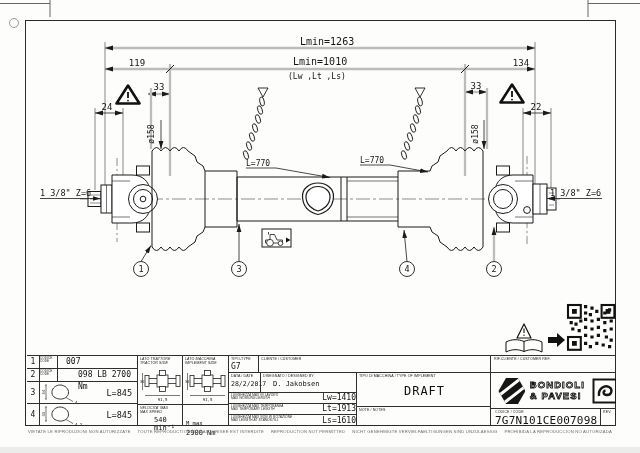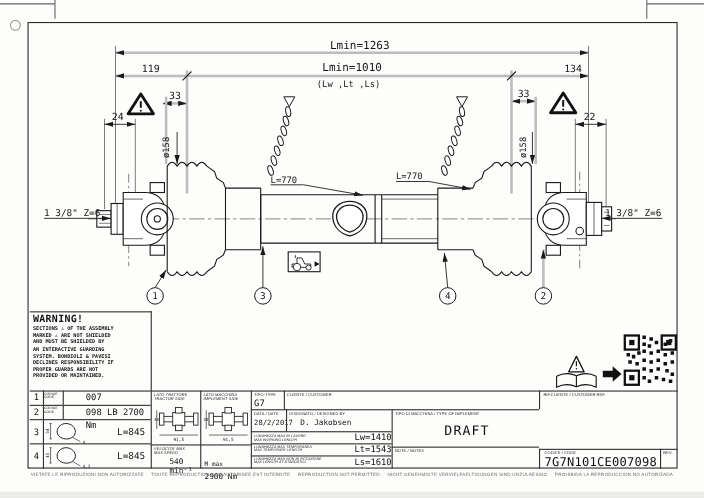--- a/index.html
+++ b/index.html
@@ -212,38 +212,27 @@
       <rect x="0" y="0" width="16" height="16" fill="none" stroke="#111" stroke-width="2.6"></rect>
       <rect x="5" y="5" width="6" height="6" fill="#111"></rect>
       <rect x="42" y="0" width="16" height="16" fill="none" stroke="#111" stroke-width="2.6"></rect>
       <rect x="47" y="5" width="6" height="6" fill="#111"></rect>
       <rect x="0" y="40" width="16" height="16" fill="none" stroke="#111" stroke-width="2.6"></rect>
       <rect x="5" y="45" width="6" height="6" fill="#111"></rect>
       <path fill="#111" d="M20,0h4v4h-4z M28,2h4v4h-4z M20,8h4v4h-4z M26,10h4v4h-4z M34,6h4v4h-4z M20,16h4v4h-4z M28,18h4v4h-4z M36,16h4v4h-4z M44,20h4v4h-4z M52,18h4v4h-4z M2,20h4v4h-4z M8,22h4v4h-4z M14,18h4v4h-4z M4,28h4v4h-4z M12,30h4v4h-4z M20,26h4v4h-4z M28,28h4v4h-4z M36,26h4v4h-4z M44,30h4v4h-4z M52,28h4v4h-4z M20,36h4v4h-4z M28,38h4v4h-4z M36,36h4v4h-4z M46,38h4v4h-4z M52,42h4v4h-4z M20,46h4v4h-4z M26,50h4v4h-4z M34,46h4v4h-4z M42,48h4v4h-4z M50,50h4v4h-4z M44,8h4v4h-4z M50,4h4v4h-4z"></path>
     </g>
   </svg>
 
-  <div class="abs" id="warnbox">
-    <div class="wtitle">WARNING!</div>
-    <div class="wbody">SECTIONS ⚠ OF THE ASSEMBLY
-MARKED ⚠ ARE NOT SHIELDED
-AND MUST BE SHIELDED BY
-AN INTERACTIVE GUARDING
-SYSTEM. BONDIOLI &amp; PAVESI
-DECLINES RESPONSIBILITY IF
-PROPER GUARDS ARE NOT
-PROVIDED OR MAINTAINED.</div>
-  </div>
 
   <div class="abs c num" style="left:27px;top:355px;width:12px;height:13px;">1</div>
   <div class="abs c bl" style="left:39px;top:355px;width:18px;height:13px;padding-top:1px;">
     <div class="tl" style="font-size:3px;line-height:3.4px;">CODICE</div>
     <div class="tl" style="font-size:3px;line-height:3.4px;">CODE</div>
   </div>
-  <div class="abs c bl val" style="left:57px;top:355px;width:80px;height:13px;font-size:8px;line-height:12px;padding-left:20px;">007</div>
+  <div class="abs c bl val" style="left:57px;top:355px;width:80px;height:13px;font-size:8px;line-height:12px;padding-left:8px;">007</div>
 
   <div class="abs c num" style="left:27px;top:368px;width:12px;height:13px;">2</div>
   <div class="abs c bl" style="left:39px;top:368px;width:18px;height:13px;padding-top:1px;">
     <div class="tl" style="font-size:3px;line-height:3.4px;">CODICE</div>
     <div class="tl" style="font-size:3px;line-height:3.4px;">CODE</div>
   </div>
   <div class="abs c bl val" style="left:57px;top:368px;width:80px;height:13px;font-size:8px;line-height:12px;padding-left:20px;">098  LB 2700 Nm</div>
 
   <div class="abs c num" style="left:27px;top:381px;width:12px;height:22px;">3</div>
   <div class="abs c bl" style="left:39px;top:381px;width:98px;height:22px;display:flex;align-items:center;">
@@ -334,45 +323,67 @@
     <div class="val" style="font-size:12px;text-align:center;margin-top:6px;letter-spacing:1px;">DRAFT</div>
   </div>
   <div class="abs c bl" style="left:260px;top:372px;width:96px;height:20px;padding:1px 0 0 2px;">
     <div class="tl">DISEGNATO / DESIGNED BY</div>
     <div class="val" style="font-size:7px;margin-top:2px;padding-left:10px;">D. Jakobsen</div>
   </div>
   <div class="abs c bl" style="left:356px;top:406px;width:134px;height:20px;padding:1px 0 0 2px;">
     <div class="tl">NOTE / NOTES</div>
   </div>
 
-  <div class="abs c bl" style="left:228px;top:392px;width:128px;height:11px;display:flex;align-items:flex-end;">
+  <div class="abs c bl" style="left:228px;top:392px;width:128px;height:11px;display:flex;">
     <div style="width:92px;padding:0.5px 0 0 2px;">
       <div class="tl" style="font-size:3.2px;line-height:3.8px;font-style:italic;">LUNGHEZZA MAX IN LAVORO</div>
       <div class="tl" style="font-size:3.2px;line-height:3.8px;font-style:italic;">MAX WORKING LENGTH</div>
     </div>
     <div class="val" style="flex:1;font-size:8px;line-height:10px;">Lw=1410</div>
   </div>
   <div class="abs c bl" style="left:228px;top:403px;width:128px;height:11px;display:flex;">
     <div style="width:92px;padding:0.5px 0 0 2px;">
       <div class="tl" style="font-size:3.2px;line-height:3.8px;font-style:italic;">LUNGHEZZA MAX TEMPORANEA</div>
       <div class="tl" style="font-size:3.2px;line-height:3.8px;font-style:italic;">MAX TEMPORARY LENGTH</div>
     </div>
-    <div class="val" style="flex:1;font-size:8px;line-height:10px;">Lt=1543</div>
+    <div class="val" style="flex:1;font-size:8px;line-height:10px;">Lt=1913</div>
   </div>
   <div class="abs c bl" style="left:228px;top:414px;width:128px;height:12px;display:flex;">
     <div style="width:92px;padding:0.5px 0 0 2px;">
       <div class="tl" style="font-size:3.2px;line-height:3.8px;font-style:italic;">LUNGHEZZA MAX NON IN ROTAZIONE</div>
       <div class="tl" style="font-size:3.2px;line-height:3.8px;font-style:italic;">MAX LENGTH AT STANDSTILL</div>
     </div>
     <div class="val" style="flex:1;font-size:8px;line-height:11px;text-align:center;">Ls=1610</div>
   </div>
 
   <div class="abs c bl" style="left:490px;top:355px;width:126px;height:17px;padding:1px 0 0 3px;">
     <div class="tl">RIF.CLIENTE / CUSTOMER REF.</div>
   </div>
+  <div class="abs c bl" style="left:490px;top:372px;width:126px;height:36px;display:flex;align-items:center;">
+    <svg width="30" height="28" style="margin-left:6px;">
+      <defs>
+          <clipPath id="hexc">
+            <path d="M9,1 H21 L28.5,14 L21,27 H9 L1.5,14 Z"></path>
+          </clipPath>
+        </defs>
+      <g clip-path="url(#hexc)">
+        <rect x="-4" y="0" width="38" height="28" fill="#161616"></rect>
+        <rect x="-8" y="8" width="46" height="3" fill="#fff" transform="rotate(-38 15 14)"></rect>
+        <rect x="-8" y="17" width="46" height="3" fill="#fff" transform="rotate(-38 15 14)"></rect>
+      </g>
+    </svg>
+    <div style="margin-left:5px;">
+      <div class="brand">BONDIOLI</div>
+      <div class="brand">&amp; PAVESI</div>
+    </div>
+    <svg width="26" height="26" style="margin-left:7px;">
+      <rect x="1.5" y="1.5" width="23" height="23" fill="none" stroke="#161616" stroke-width="2"></rect>
+      <path d="M7,18 C6,10 13,7 17,9 C21,11 20,17 15,17 C11,17 10.5,13 13.5,12.5" fill="none" stroke="#161616" stroke-width="2.4"></path>
+    </svg>
+  </div>
   <div class="abs c bl" style="left:490px;top:408px;width:110px;height:18px;padding:1px 0 0 4px;">
     <div class="tl">CODICE / CODE</div>
     <div class="val" style="font-size:11px;margin-top:0px;letter-spacing:0.2px;">7G7N101CE007098</div>
   </div>
   <div class="abs c bl" style="left:600px;top:408px;width:16px;height:18px;padding:1px 0 0 2px;">
     <div class="tl">REV.</div>
   </div>
 
   <div class="abs" id="footer">
     <span>VIETATE LE RIPRODUZIONI NON AUTORIZZATE</span>

